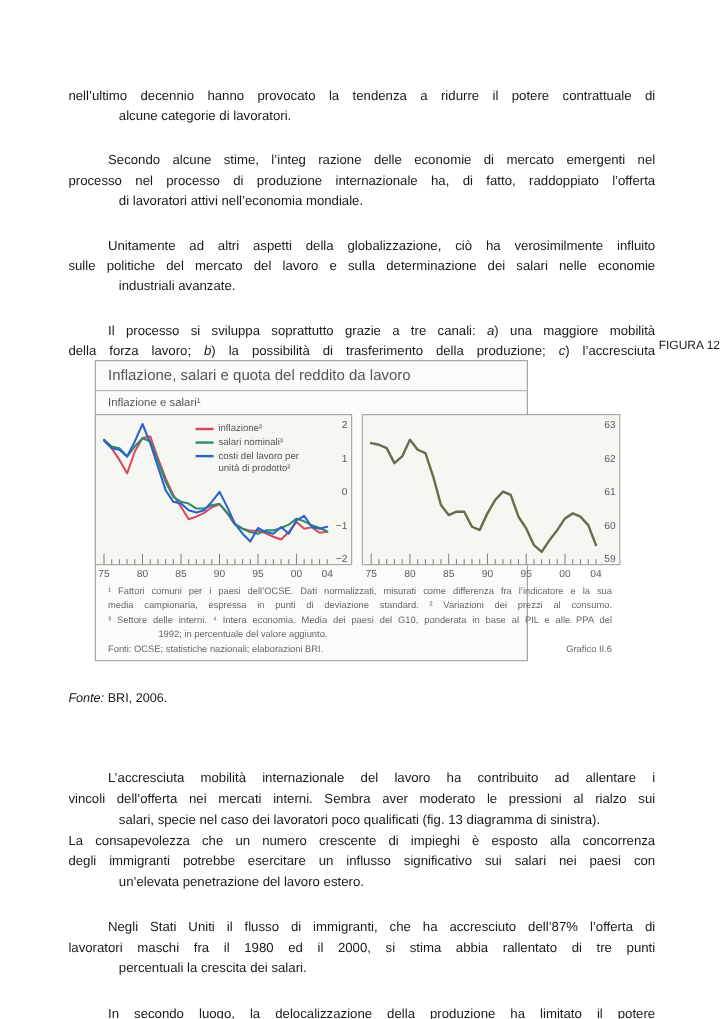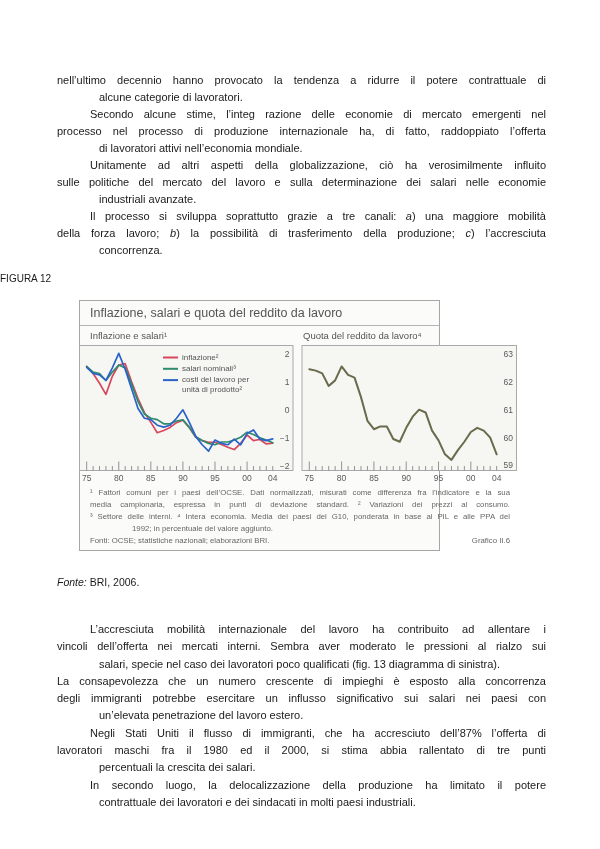--- a/index.html
+++ b/index.html
@@ -8,25 +8,25 @@
     background:#ffffff; color:#1a1a1a;
     font-family:"Liberation Sans", sans-serif;
   }
   .text-block { position:absolute; left:57px; width:489px; font-size:11px; }
   .text-block.top { top:72px; }
   .text-block.bottom { top:621px; }
   .line { height:17px; line-height:17px; overflow:hidden; white-space:normal; }
   .bottom .line { height:17.3px; line-height:17.3px; }
   .j { text-align:justify; text-align-last:justify; }
   .l { text-align:left;margin-left:42px; }
-  .ind { padding-left:33px; }
+  .ind { padding-left:33px;margin-top:20px; }
   i { font-style:italic; }
 
   .caption {
-    position:absolute; left:0; top:273px; width:600px; text-align:left;
+    position:absolute; left:0; top:283px; width:600px; text-align:right;
     font-size:10px; line-height:12px; color:#1a1a1a;
   }
   .source-note {
     position:absolute; left:57px; top:575px; font-size:10.5px; line-height:14px;
   }
 
   .figure {
     position:absolute; left:79px; top:300px; width:361px; height:251px;
     box-sizing:border-box; border:1px solid #a6a6a6; background:#fbfbf9;
   }
@@ -71,21 +71,20 @@
   <div class="line j ind"><span>Il processo si sviluppa soprattutto grazie a tre canali: </span><i>a</i><span>) una maggiore mobilità</span></div>
   <div class="line j"><span>della forza lavoro; </span><i>b</i><span>) la possibilità di trasferimento della produzione; </span><i>c</i><span>) l’accresciuta</span></div>
   <div class="line l">concorrenza.</div>
 </div>
 
 <div class="caption">FIGURA 12</div>
 
 <div class="figure">
   <div class="fig-title">Inflazione, salari e quota del reddito da lavoro</div>
   <div class="sub sub-left">Inflazione e salari¹</div>
-  <div class="sub sub-right">Quota del reddito da lavoro⁴</div>
 
   <svg class="chart chart-left" width="218" height="140">
       <rect x="-0.5" y="0.5" width="213.5" height="125" class="frame"></rect>
       <line x1="6.6850961538454605" x2="6.6850961538454605" y1="125.5" y2="116.5" class="tick"></line>
       <line x1="13.10036057692239" x2="13.10036057692239" y1="125.5" y2="121" class="tick"></line>
       <line x1="19.515624999999314" x2="19.515624999999314" y1="125.5" y2="121" class="tick"></line>
       <line x1="25.930889423076245" x2="25.930889423076245" y1="125.5" y2="121" class="tick"></line>
       <line x1="32.34615384615317" x2="32.34615384615317" y1="125.5" y2="121" class="tick"></line>
       <line x1="38.761418269230106" x2="38.761418269230106" y1="125.5" y2="116.5" class="tick"></line>
       <line x1="45.17668269230703" x2="45.17668269230703" y1="125.5" y2="121" class="tick"></line>

